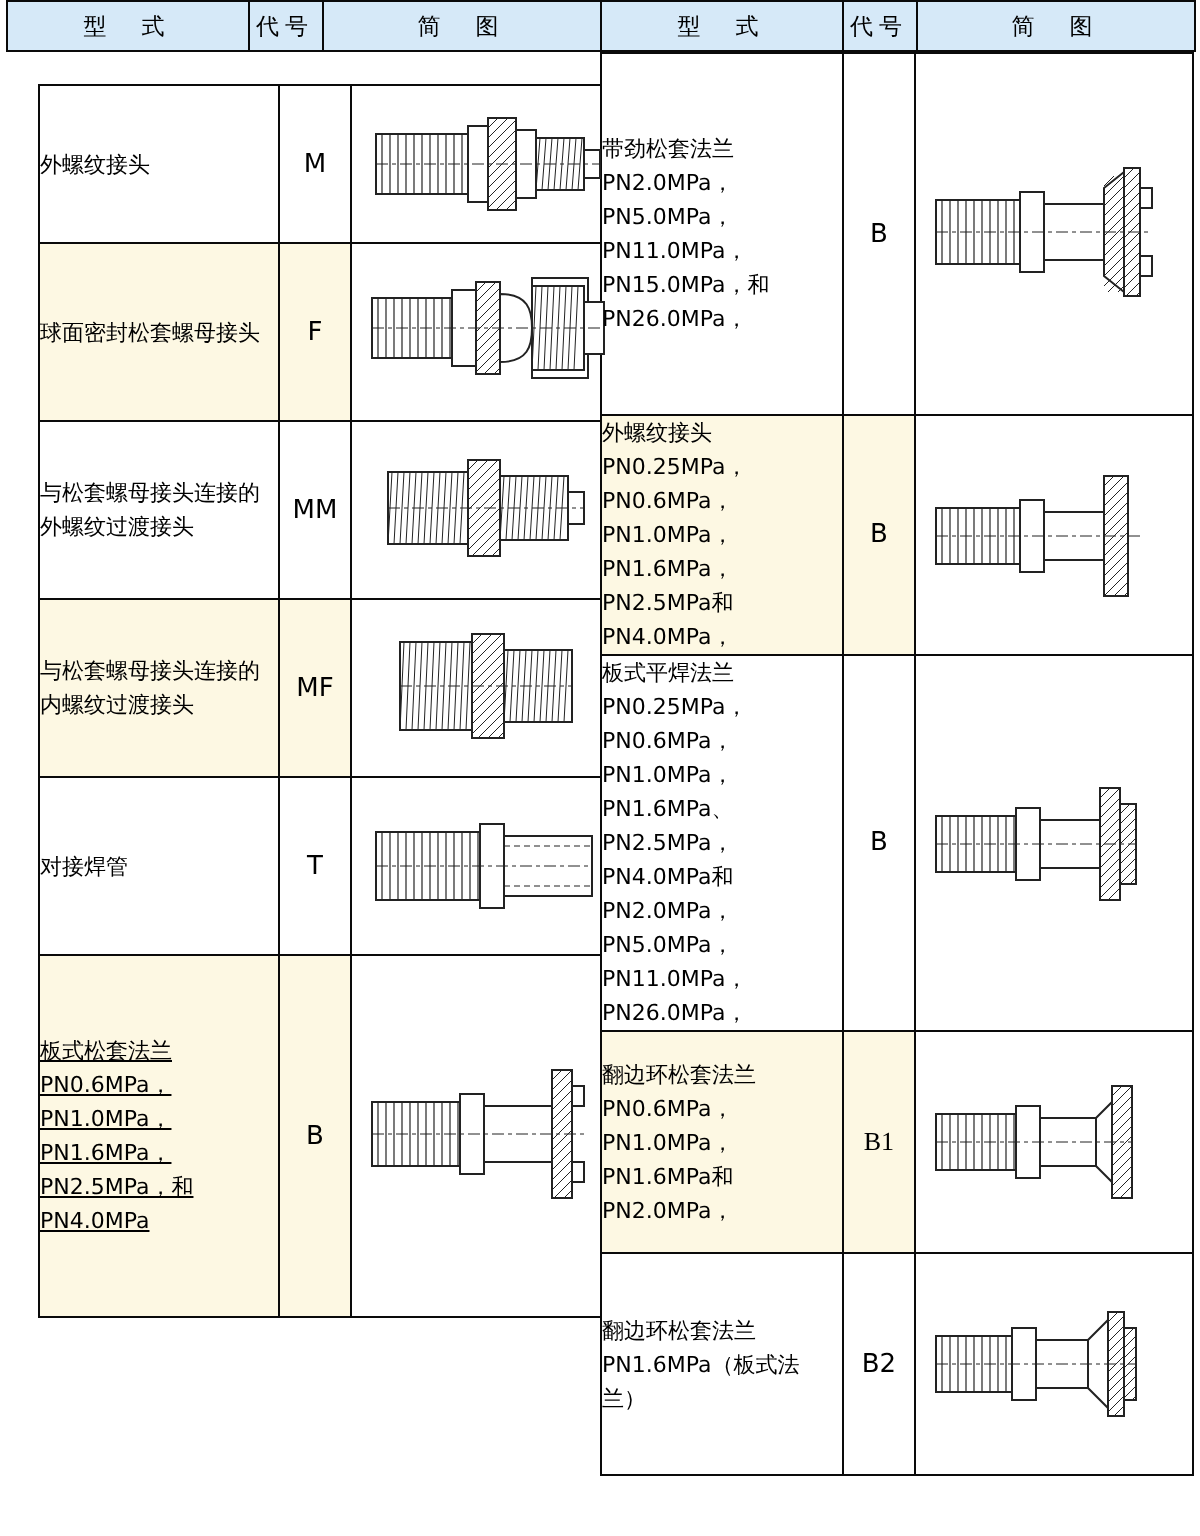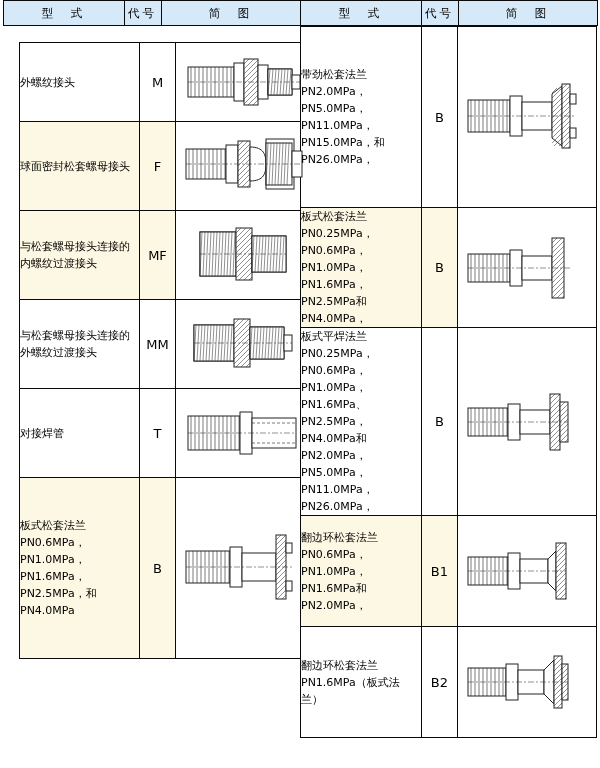--- a/index.html
+++ b/index.html
@@ -183,74 +183,20 @@
                           <line x1="88" y1="18" x2="86" y2="60" stroke-width="0.5"></line>
                           <line x1="91" y1="18" x2="89" y2="60" stroke-width="0.5"></line>
                           <line x1="94" y1="18" x2="92" y2="60" stroke-width="0.5"></line>
                           <line x1="97" y1="18" x2="95" y2="60" stroke-width="0.5"></line>
                           <line x1="100" y1="18" x2="98" y2="60" stroke-width="0.5"></line>
                           <line x1="103" y1="18" x2="101" y2="60" stroke-width="0.5"></line>
                           <line x1="106" y1="18" x2="104" y2="60" stroke-width="0.5"></line>
                           <line x1="109" y1="18" x2="107" y2="60" stroke-width="0.5"></line>
                           <rect x="112" y="26" width="10" height="26" fill="#fff"></rect>
                           <line x1="6" y1="39" x2="122" y2="39" stroke-dasharray="6 2 2 2" stroke-width="0.5"></line>
-                        </g>
-                      </svg>
-                    </div>
-                  </td>
-                </tr>
-                <tr>
-                  <td class="cell-type yellow" style="border: 1px solid rgb(10, 10, 10); height: 88px;">与松套螺母接头连接的内螺纹过渡接头</td>
-                  <td class="cell-code yellow" style="border: 1px solid rgb(10, 10, 10);">MF</td>
-                  <td class="cell-fig white" style="border: 1px solid rgb(10, 10, 10);">
-                    <div class="fig-wrap">
-                      <svg width="130" height="82" viewBox="0 0 130 82">
-                        <g fill="none" stroke="#222" stroke-width="1">
-                          <rect x="20" y="18" width="36" height="44" fill="#fff"></rect>
-                          <rect x="20" y="18" width="36" height="44" fill="#fff"></rect>
-                          <line x1="22" y1="18" x2="20" y2="62" stroke-width="0.5"></line>
-                          <line x1="25" y1="18" x2="23" y2="62" stroke-width="0.5"></line>
-                          <line x1="28" y1="18" x2="26" y2="62" stroke-width="0.5"></line>
-                          <line x1="31" y1="18" x2="29" y2="62" stroke-width="0.5"></line>
-                          <line x1="34" y1="18" x2="32" y2="62" stroke-width="0.5"></line>
-                          <line x1="37" y1="18" x2="35" y2="62" stroke-width="0.5"></line>
-                          <line x1="40" y1="18" x2="38" y2="62" stroke-width="0.5"></line>
-                          <line x1="43" y1="18" x2="41" y2="62" stroke-width="0.5"></line>
-                          <line x1="46" y1="18" x2="44" y2="62" stroke-width="0.5"></line>
-                          <line x1="49" y1="18" x2="47" y2="62" stroke-width="0.5"></line>
-                          <line x1="52" y1="18" x2="50" y2="62" stroke-width="0.5"></line>
-                          <line x1="55" y1="18" x2="53" y2="62" stroke-width="0.5"></line>
-                          <rect x="56" y="14" width="16" height="52" fill="#fff"></rect>
-                          <line x1="56" y1="19" x2="61" y2="14" stroke-width="0.5"></line>
-                          <line x1="56" y1="24" x2="66" y2="14" stroke-width="0.5"></line>
-                          <line x1="56" y1="29" x2="71" y2="14" stroke-width="0.5"></line>
-                          <line x1="56" y1="34" x2="72" y2="18" stroke-width="0.5"></line>
-                          <line x1="56" y1="39" x2="72" y2="23" stroke-width="0.5"></line>
-                          <line x1="56" y1="44" x2="72" y2="28" stroke-width="0.5"></line>
-                          <line x1="56" y1="49" x2="72" y2="33" stroke-width="0.5"></line>
-                          <line x1="56" y1="54" x2="72" y2="38" stroke-width="0.5"></line>
-                          <line x1="56" y1="59" x2="72" y2="43" stroke-width="0.5"></line>
-                          <line x1="56" y1="64" x2="72" y2="48" stroke-width="0.5"></line>
-                          <line x1="59" y1="66" x2="72" y2="53" stroke-width="0.5"></line>
-                          <line x1="64" y1="66" x2="72" y2="58" stroke-width="0.5"></line>
-                          <line x1="69" y1="66" x2="72" y2="63" stroke-width="0.5"></line>
-                          <rect x="72" y="22" width="34" height="36" fill="#fff"></rect>
-                          <rect x="72" y="22" width="34" height="36" fill="#fff"></rect>
-                          <line x1="74" y1="22" x2="72" y2="58" stroke-width="0.5"></line>
-                          <line x1="77" y1="22" x2="75" y2="58" stroke-width="0.5"></line>
-                          <line x1="80" y1="22" x2="78" y2="58" stroke-width="0.5"></line>
-                          <line x1="83" y1="22" x2="81" y2="58" stroke-width="0.5"></line>
-                          <line x1="86" y1="22" x2="84" y2="58" stroke-width="0.5"></line>
-                          <line x1="89" y1="22" x2="87" y2="58" stroke-width="0.5"></line>
-                          <line x1="92" y1="22" x2="90" y2="58" stroke-width="0.5"></line>
-                          <line x1="95" y1="22" x2="93" y2="58" stroke-width="0.5"></line>
-                          <line x1="98" y1="22" x2="96" y2="58" stroke-width="0.5"></line>
-                          <line x1="101" y1="22" x2="99" y2="58" stroke-width="0.5"></line>
-                          <line x1="104" y1="22" x2="102" y2="58" stroke-width="0.5"></line>
-                          <line x1="20" y1="40" x2="106" y2="40" stroke-dasharray="6 2 2 2" stroke-width="0.5"></line>
                         </g>
                       </svg>
                     </div>
                   </td>
                 </tr>
                 <tr>
                   <td class="cell-type white" style="border: 1px solid rgb(10, 10, 10); height: 88px;">与松套螺母接头连接的外螺纹过渡接头</td>
                   <td class="cell-code white" style="border: 1px solid rgb(10, 10, 10);">MM</td>
                   <td class="cell-fig white" style="border: 1px solid rgb(10, 10, 10);">
                     <div class="fig-wrap">
@@ -298,20 +244,74 @@
                           <line x1="99" y1="24" x2="97" y2="56" stroke-width="0.5"></line>
                           <line x1="102" y1="24" x2="100" y2="56" stroke-width="0.5"></line>
                           <rect x="104" y="32" width="8" height="16" fill="#fff"></rect>
                           <line x1="14" y1="40" x2="112" y2="40" stroke-dasharray="6 2 2 2" stroke-width="0.5"></line>
                         </g>
                       </svg>
                     </div>
                   </td>
                 </tr>
                 <tr>
+                  <td class="cell-type yellow" style="border: 1px solid rgb(10, 10, 10); height: 88px;">与松套螺母接头连接的内螺纹过渡接头</td>
+                  <td class="cell-code yellow" style="border: 1px solid rgb(10, 10, 10);">MF</td>
+                  <td class="cell-fig white" style="border: 1px solid rgb(10, 10, 10);">
+                    <div class="fig-wrap">
+                      <svg width="130" height="82" viewBox="0 0 130 82">
+                        <g fill="none" stroke="#222" stroke-width="1">
+                          <rect x="20" y="18" width="36" height="44" fill="#fff"></rect>
+                          <rect x="20" y="18" width="36" height="44" fill="#fff"></rect>
+                          <line x1="22" y1="18" x2="20" y2="62" stroke-width="0.5"></line>
+                          <line x1="25" y1="18" x2="23" y2="62" stroke-width="0.5"></line>
+                          <line x1="28" y1="18" x2="26" y2="62" stroke-width="0.5"></line>
+                          <line x1="31" y1="18" x2="29" y2="62" stroke-width="0.5"></line>
+                          <line x1="34" y1="18" x2="32" y2="62" stroke-width="0.5"></line>
+                          <line x1="37" y1="18" x2="35" y2="62" stroke-width="0.5"></line>
+                          <line x1="40" y1="18" x2="38" y2="62" stroke-width="0.5"></line>
+                          <line x1="43" y1="18" x2="41" y2="62" stroke-width="0.5"></line>
+                          <line x1="46" y1="18" x2="44" y2="62" stroke-width="0.5"></line>
+                          <line x1="49" y1="18" x2="47" y2="62" stroke-width="0.5"></line>
+                          <line x1="52" y1="18" x2="50" y2="62" stroke-width="0.5"></line>
+                          <line x1="55" y1="18" x2="53" y2="62" stroke-width="0.5"></line>
+                          <rect x="56" y="14" width="16" height="52" fill="#fff"></rect>
+                          <line x1="56" y1="19" x2="61" y2="14" stroke-width="0.5"></line>
+                          <line x1="56" y1="24" x2="66" y2="14" stroke-width="0.5"></line>
+                          <line x1="56" y1="29" x2="71" y2="14" stroke-width="0.5"></line>
+                          <line x1="56" y1="34" x2="72" y2="18" stroke-width="0.5"></line>
+                          <line x1="56" y1="39" x2="72" y2="23" stroke-width="0.5"></line>
+                          <line x1="56" y1="44" x2="72" y2="28" stroke-width="0.5"></line>
+                          <line x1="56" y1="49" x2="72" y2="33" stroke-width="0.5"></line>
+                          <line x1="56" y1="54" x2="72" y2="38" stroke-width="0.5"></line>
+                          <line x1="56" y1="59" x2="72" y2="43" stroke-width="0.5"></line>
+                          <line x1="56" y1="64" x2="72" y2="48" stroke-width="0.5"></line>
+                          <line x1="59" y1="66" x2="72" y2="53" stroke-width="0.5"></line>
+                          <line x1="64" y1="66" x2="72" y2="58" stroke-width="0.5"></line>
+                          <line x1="69" y1="66" x2="72" y2="63" stroke-width="0.5"></line>
+                          <rect x="72" y="22" width="34" height="36" fill="#fff"></rect>
+                          <rect x="72" y="22" width="34" height="36" fill="#fff"></rect>
+                          <line x1="74" y1="22" x2="72" y2="58" stroke-width="0.5"></line>
+                          <line x1="77" y1="22" x2="75" y2="58" stroke-width="0.5"></line>
+                          <line x1="80" y1="22" x2="78" y2="58" stroke-width="0.5"></line>
+                          <line x1="83" y1="22" x2="81" y2="58" stroke-width="0.5"></line>
+                          <line x1="86" y1="22" x2="84" y2="58" stroke-width="0.5"></line>
+                          <line x1="89" y1="22" x2="87" y2="58" stroke-width="0.5"></line>
+                          <line x1="92" y1="22" x2="90" y2="58" stroke-width="0.5"></line>
+                          <line x1="95" y1="22" x2="93" y2="58" stroke-width="0.5"></line>
+                          <line x1="98" y1="22" x2="96" y2="58" stroke-width="0.5"></line>
+                          <line x1="101" y1="22" x2="99" y2="58" stroke-width="0.5"></line>
+                          <line x1="104" y1="22" x2="102" y2="58" stroke-width="0.5"></line>
+                          <line x1="20" y1="40" x2="106" y2="40" stroke-dasharray="6 2 2 2" stroke-width="0.5"></line>
+                        </g>
+                      </svg>
+                    </div>
+                  </td>
+                </tr>
+                <tr>
                   <td class="cell-type white" style="border: 1px solid rgb(10, 10, 10); height: 88px;">对接焊管</td>
                   <td class="cell-code white" style="border: 1px solid rgb(10, 10, 10);">T</td>
                   <td class="cell-fig white" style="border: 1px solid rgb(10, 10, 10);">
                     <div class="fig-wrap">
                       <svg width="130" height="74" viewBox="0 0 130 74">
                         <g fill="none" stroke="#222" stroke-width="1">
                           <rect x="8" y="20" width="52" height="34" fill="#fff"></rect>
                           <line x1="11" y1="20" x2="11" y2="54" stroke-width="0.6"></line>
                           <line x1="15" y1="20" x2="15" y2="54" stroke-width="0.6"></line>
                           <line x1="19" y1="20" x2="19" y2="54" stroke-width="0.6"></line>
@@ -329,21 +329,21 @@
                           <rect x="72" y="22" width="44" height="30" fill="#fff"></rect>
                           <line x1="72" y1="27" x2="116" y2="27" stroke-width="0.6" stroke-dasharray="3 2"></line>
                           <line x1="72" y1="47" x2="116" y2="47" stroke-width="0.6" stroke-dasharray="3 2"></line>
                           <line x1="8" y1="37" x2="116" y2="37" stroke-dasharray="6 2 2 2" stroke-width="0.5"></line>
                         </g>
                       </svg>
                     </div>
                   </td>
                 </tr>
                 <tr>
-                  <td class="cell-type yellow" style="border: 1px solid rgb(10, 10, 10); height: 180px;">板式松套法兰 PN0.6MPa，PN1.0MPa，PN1.6MPa，PN2.5MPa，和PN4.0MPa</td>
+                  <td class="cell-type yellow" style="border: 1px solid rgb(10, 10, 10); height: 180px; text-decoration: underline;">板式松套法兰 PN0.6MPa，PN1.0MPa，PN1.6MPa，PN2.5MPa，和PN4.0MPa</td>
                   <td class="cell-code yellow" style="border: 1px solid rgb(10, 10, 10);">B</td>
                   <td class="cell-fig white" style="border: 1px solid rgb(10, 10, 10);">
                     <div class="fig-wrap">
                       <svg width="130" height="78" viewBox="0 0 130 78">
                         <g fill="none" stroke="#222" stroke-width="1">
                           <rect x="6" y="22" width="44" height="32" fill="#fff"></rect>
                           <line x1="9" y1="22" x2="9" y2="54" stroke-width="0.6"></line>
                           <line x1="13" y1="22" x2="13" y2="54" stroke-width="0.6"></line>
                           <line x1="17" y1="22" x2="17" y2="54" stroke-width="0.6"></line>
                           <line x1="21" y1="22" x2="21" y2="54" stroke-width="0.6"></line>
@@ -441,21 +441,21 @@
                           <line x1="106" y1="70" x2="108" y2="68" stroke-width="0.5"></line>
                           <rect x="108" y="16" width="6" height="10" fill="#fff"></rect>
                           <rect x="108" y="50" width="6" height="10" fill="#fff"></rect>
                           <line x1="6" y1="38" x2="114" y2="38" stroke-dasharray="6 2 2 2" stroke-width="0.5"></line>
                         </g>
                       </svg>
                     </div>
                   </td>
                 </tr>
                 <tr>
-                  <td class="cell-type yellow" style="border: 1px solid rgb(10, 10, 10); height: 100px;">板式松套法兰 PN0.25MPa，PN0.6MPa，PN1.0MPa，PN1.6MPa，PN2.5MPa和PN4.0MPa，</td>
+                  <td class="cell-type yellow" style="border: 1px solid rgb(10, 10, 10); height: 100px;">外螺纹接头 PN0.25MPa，PN0.6MPa，PN1.0MPa，PN1.6MPa，PN2.5MPa和PN4.0MPa，</td>
                   <td class="cell-code yellow" style="border: 1px solid rgb(10, 10, 10);">B</td>
                   <td class="cell-fig white" style="border: 1px solid rgb(10, 10, 10);">
                     <div class="fig-wrap">
                       <svg width="130" height="76" viewBox="0 0 130 76">
                         <g fill="none" stroke="#222" stroke-width="1">
                           <rect x="6" y="24" width="42" height="28" fill="#fff"></rect>
                           <line x1="9" y1="24" x2="9" y2="52" stroke-width="0.6"></line>
                           <line x1="13" y1="24" x2="13" y2="52" stroke-width="0.6"></line>
                           <line x1="17" y1="24" x2="17" y2="52" stroke-width="0.6"></line>
                           <line x1="21" y1="24" x2="21" y2="52" stroke-width="0.6"></line>
@@ -533,21 +533,21 @@
                           <line x1="98" y1="58" x2="106" y2="50" stroke-width="0.5"></line>
                           <line x1="103" y1="58" x2="106" y2="55" stroke-width="0.5"></line>
                           <line x1="6" y1="38" x2="106" y2="38" stroke-dasharray="6 2 2 2" stroke-width="0.5"></line>
                         </g>
                       </svg>
                     </div>
                   </td>
                 </tr>
                 <tr>
                   <td class="cell-type yellow" style="border: 1px solid rgb(10, 10, 10); height: 110px;">翻边环松套法兰 PN0.6MPa，PN1.0MPa，PN1.6MPa和PN2.0MPa，</td>
-                  <td class="cell-code yellow" style="border: 1px solid rgb(10, 10, 10);">B1</td>
+                  <td class="cell-code yellow" style="border: 1px solid rgb(10, 10, 10); font-family: Liberation Serif, serif;">B1</td>
                   <td class="cell-fig white" style="border: 1px solid rgb(10, 10, 10);">
                     <div class="fig-wrap">
                       <svg width="130" height="76" viewBox="0 0 130 76">
                         <g fill="none" stroke="#222" stroke-width="1">
                           <rect x="6" y="24" width="40" height="28" fill="#fff"></rect>
                           <line x1="9" y1="24" x2="9" y2="52" stroke-width="0.6"></line>
                           <line x1="13" y1="24" x2="13" y2="52" stroke-width="0.6"></line>
                           <line x1="17" y1="24" x2="17" y2="52" stroke-width="0.6"></line>
                           <line x1="21" y1="24" x2="21" y2="52" stroke-width="0.6"></line>
                           <line x1="25" y1="24" x2="25" y2="52" stroke-width="0.6"></line>

